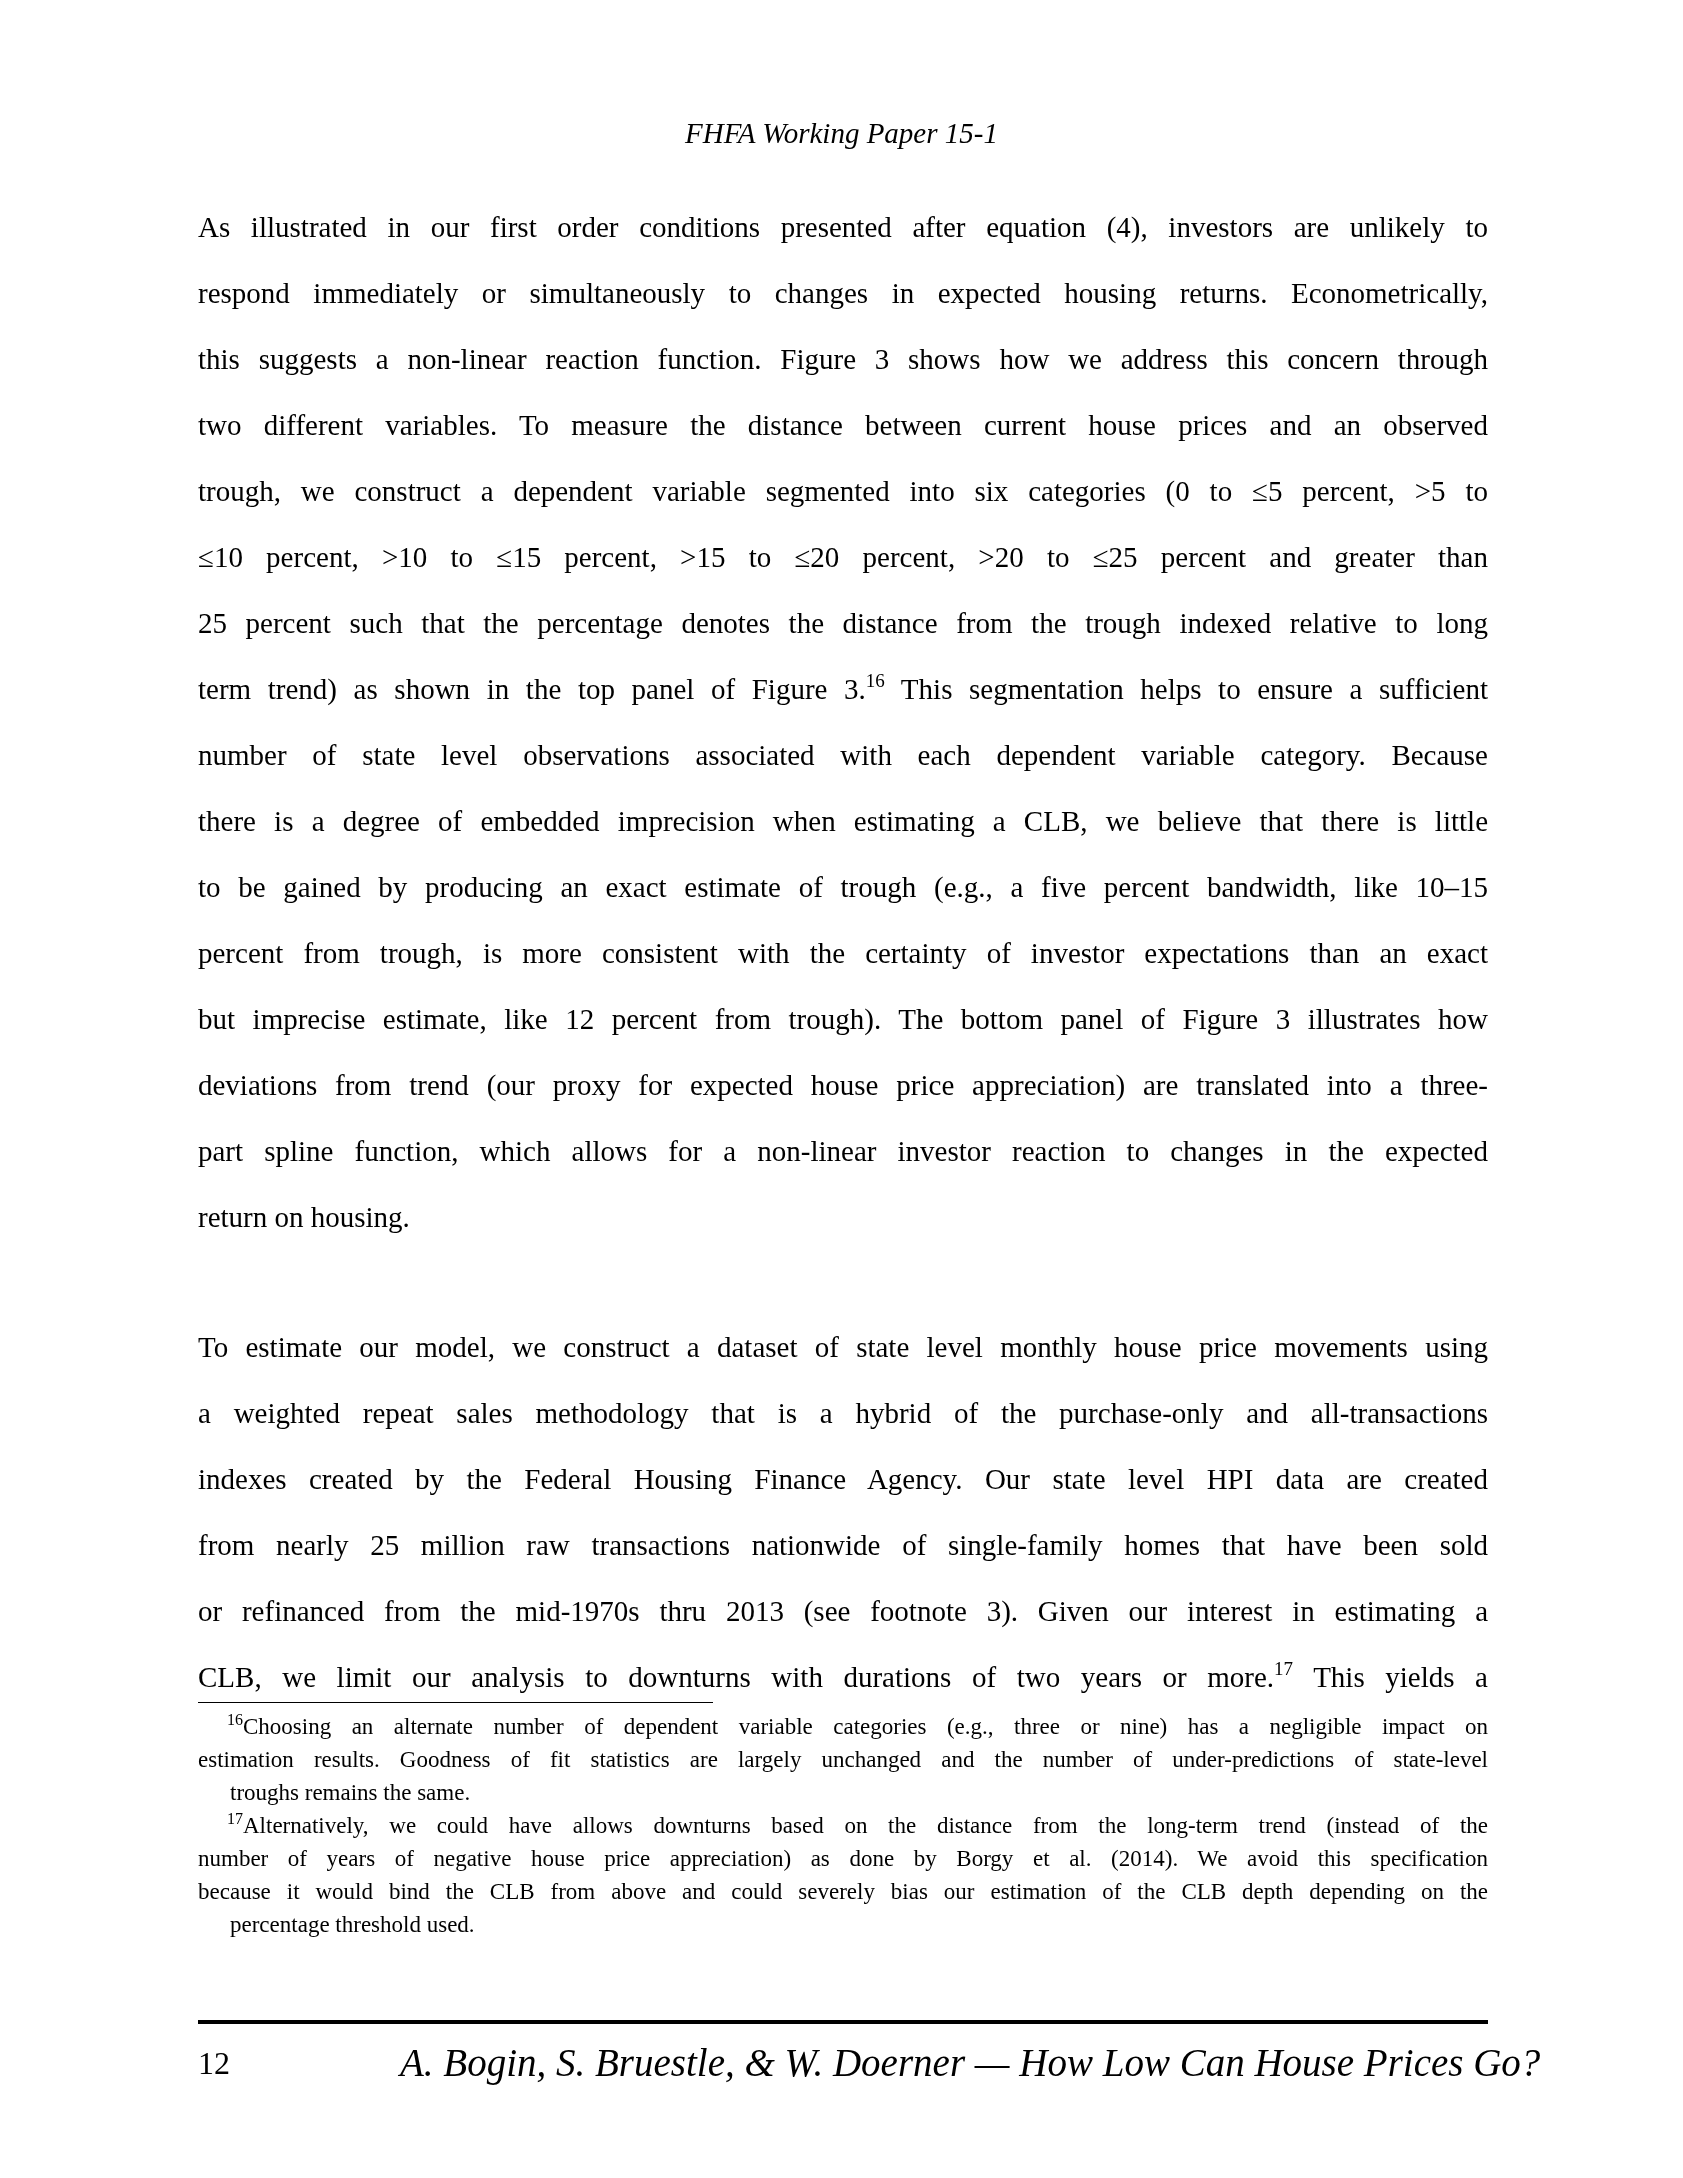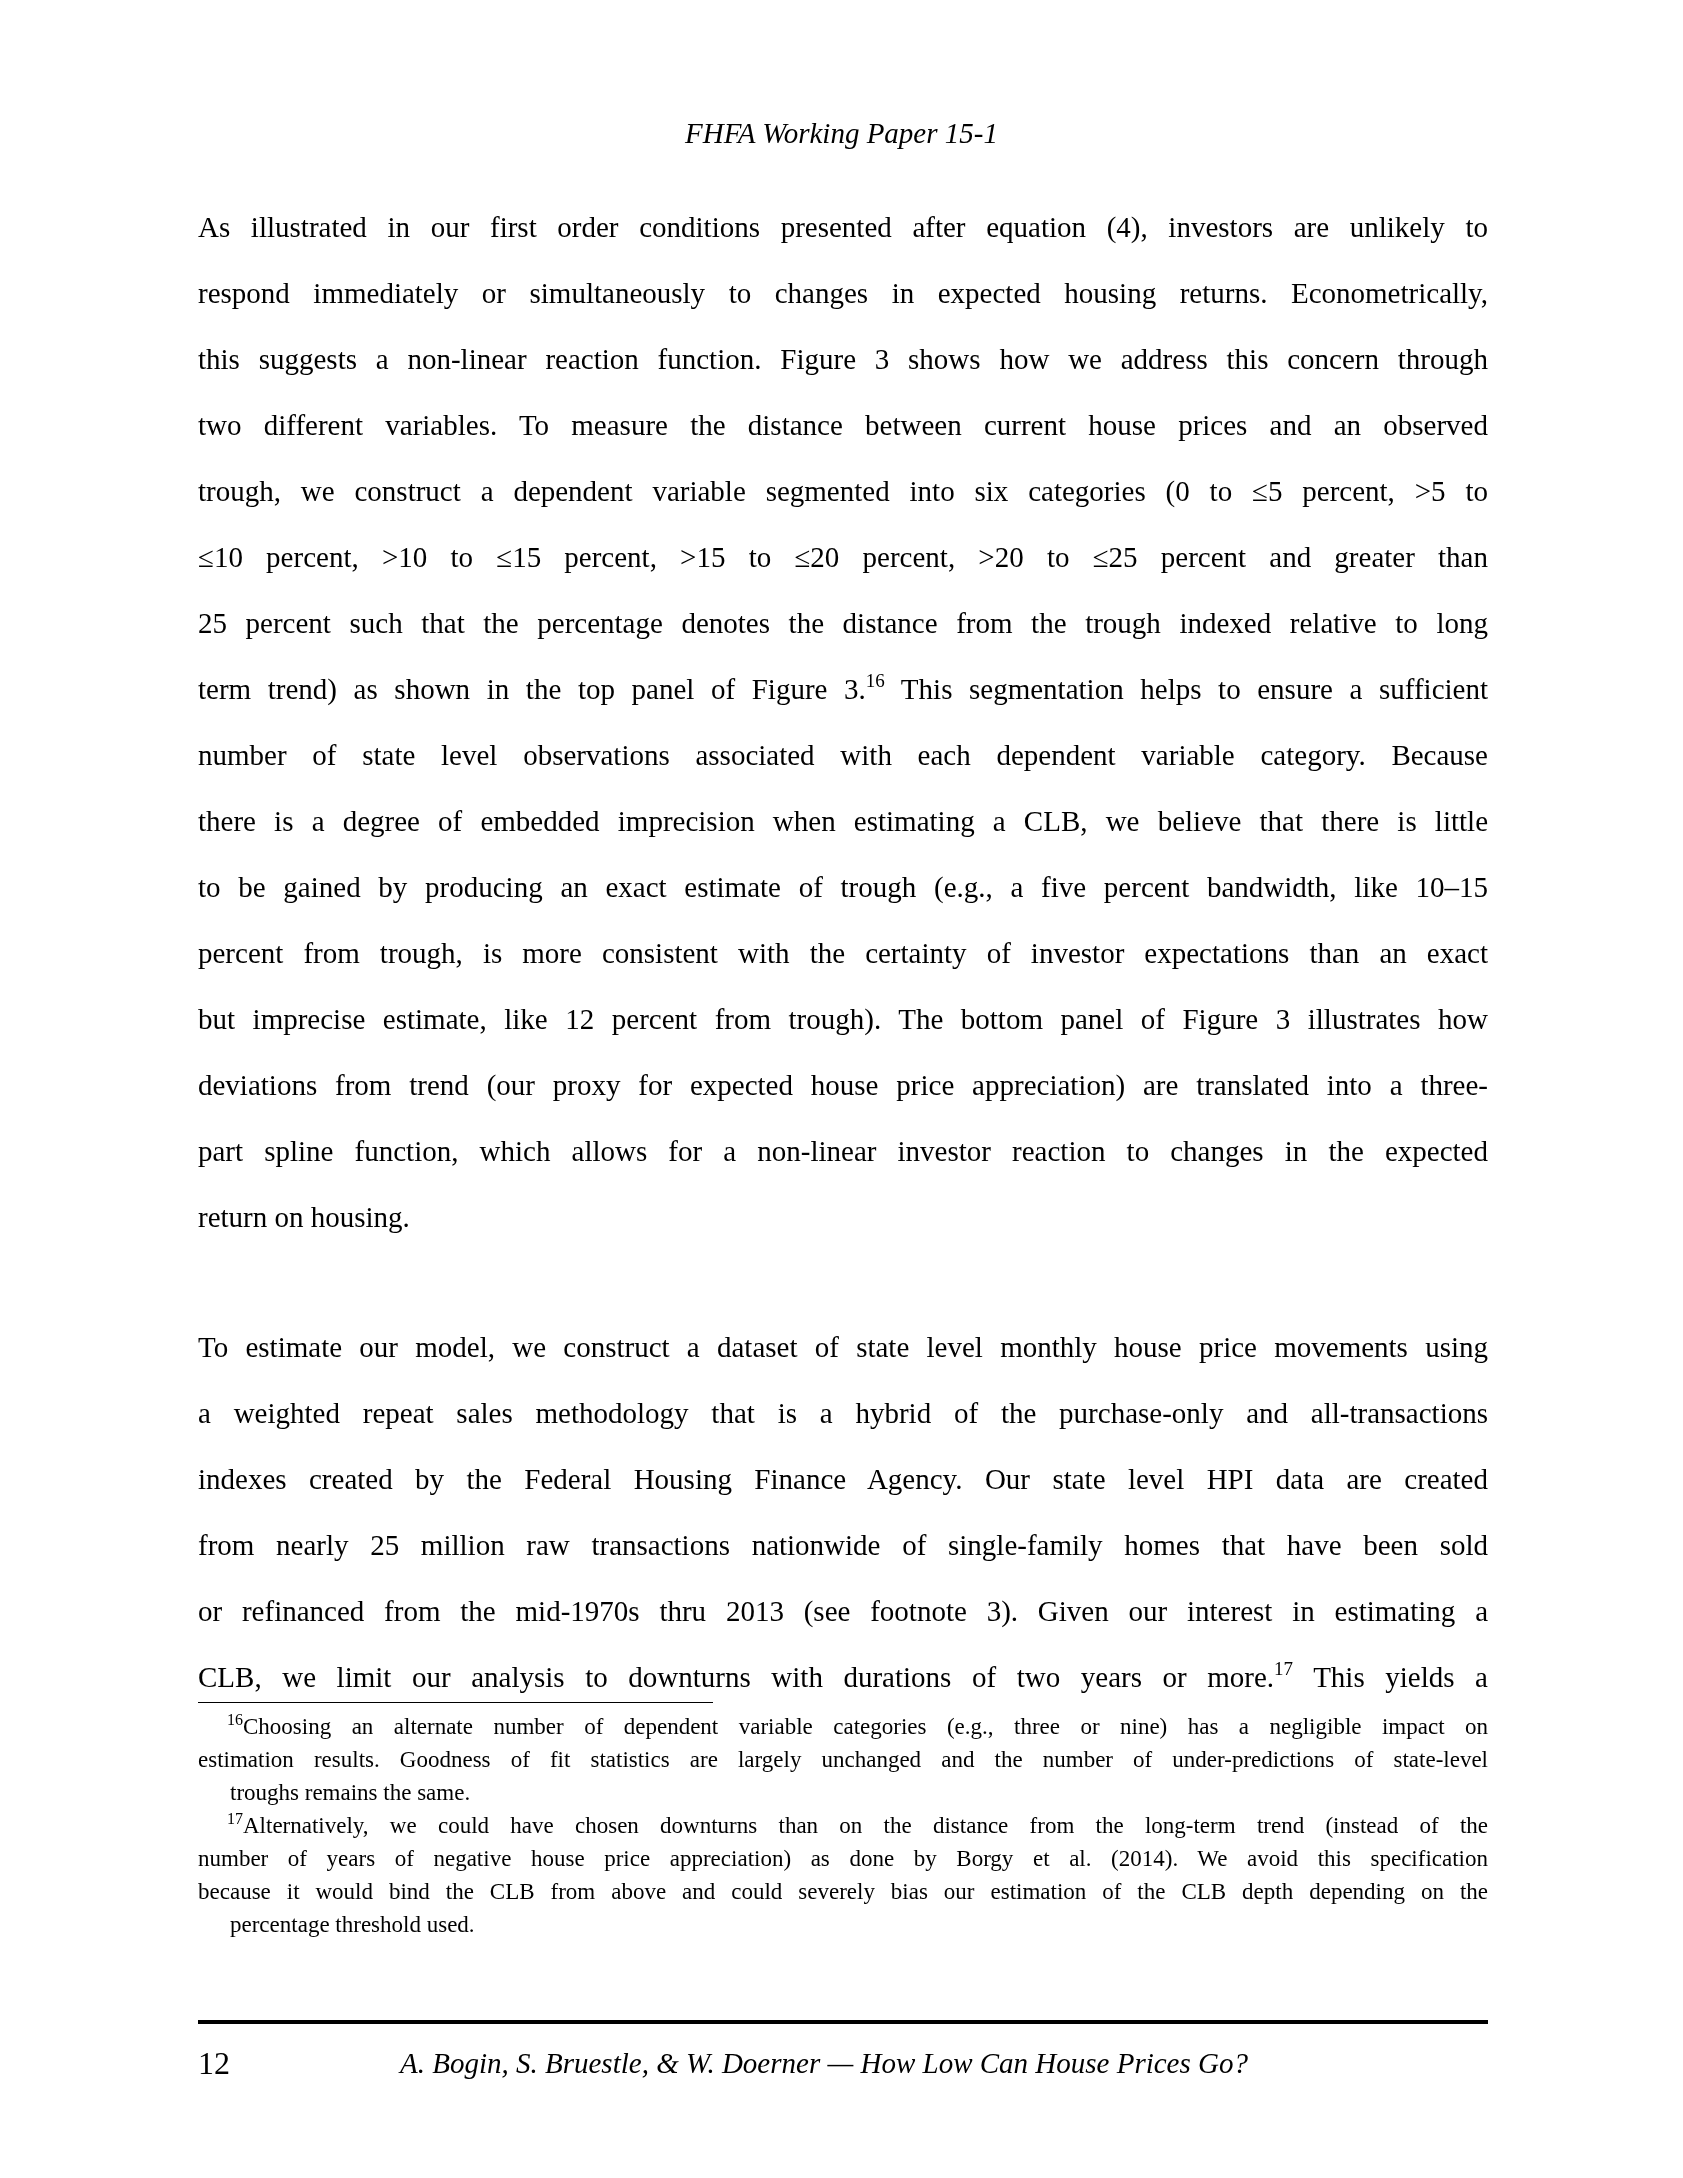--- a/index.html
+++ b/index.html
@@ -109,21 +109,21 @@
       position: absolute;
       left: 198px;
       top: 2045px;
       font-size: 32px;
       line-height: 36px;
     }
     .footer-title {
       position: absolute;
       left: 400px;
       top: 2045px;
-      font-size: 29px;
+      font-size: 39px;
       line-height: 36px;
       font-style: italic;
     }
   </style>
 </head>
 <body>
 
 <div class="header">FHFA Working Paper 15-1</div>
 
 <div class="body-text" id="para1">
@@ -200,21 +200,21 @@
 
 <div class="fn-rule"></div>
 
 <div class="footnotes">
   <div>
     <span class="fn-line indent"><sup>16</sup><span>Choosing an alternate number of dependent variable categories (e.g., three or nine) has a negligible impact on</span></span>
     <span class="fn-line">estimation results. Goodness of fit statistics are largely unchanged and the number of under-predictions of state-level</span>
     <span class="fn-line last">troughs remains the same.</span>
   </div>
   <div>
-    <span class="fn-line indent"><sup>17</sup><span>Alternatively, we could have chosen downturns than on the distance from the long-term trend (instead of the</span></span>
+    <span class="fn-line indent"><sup>17</sup><span>Alternatively, we could have allows downturns based on the distance from the long-term trend (instead of the</span></span>
     <span class="fn-line">number of years of negative house price appreciation) as done by Borgy et al. (2014).  We avoid this specification</span>
     <span class="fn-line">because it would bind the CLB from above and could severely bias our estimation of the CLB depth depending on the</span>
     <span class="fn-line last">percentage threshold used.</span>
   </div>
 </div>
 
 <div class="footer-rule"></div>
 <div class="page-number">12</div>
 <div class="footer-title">A. Bogin, S. Bruestle, &amp; W. Doerner — How Low Can House Prices Go?</div>
 

